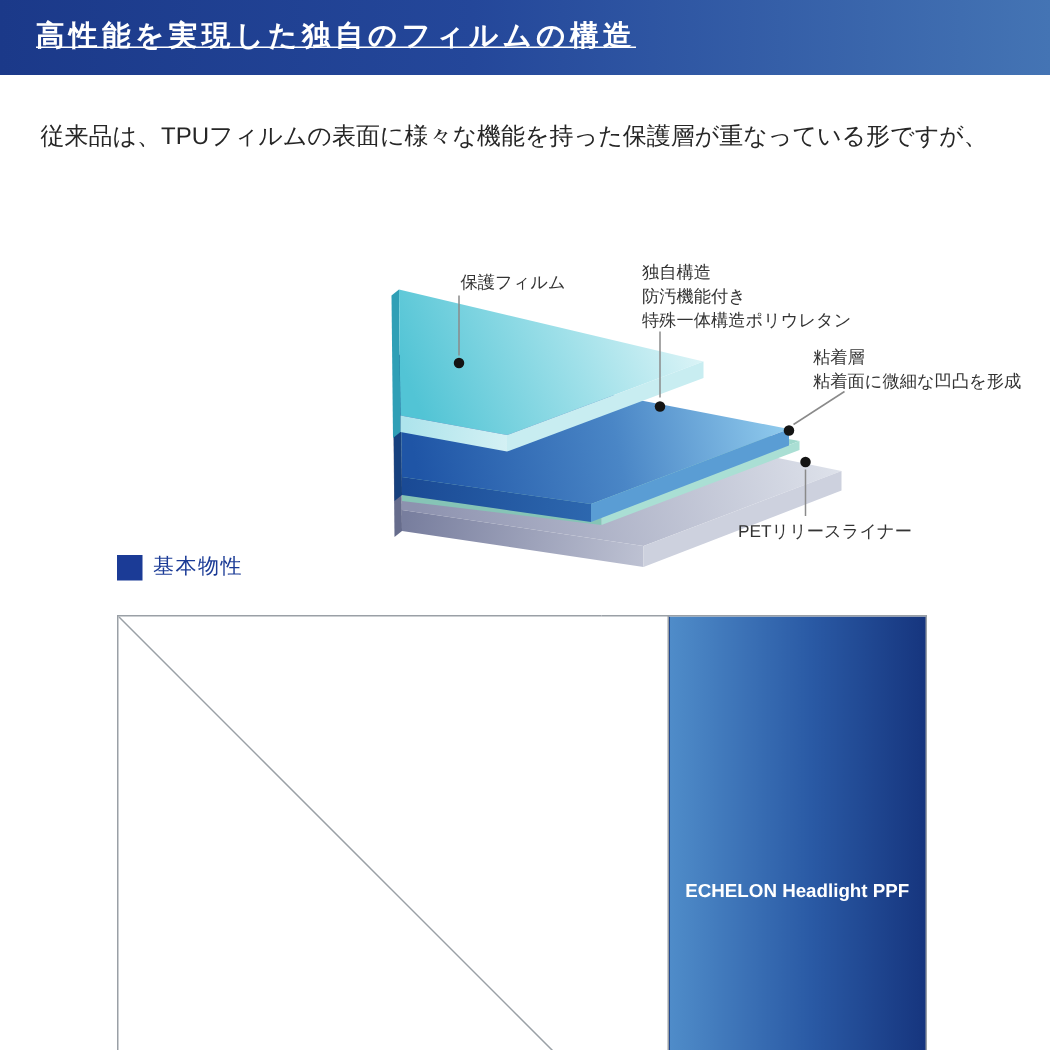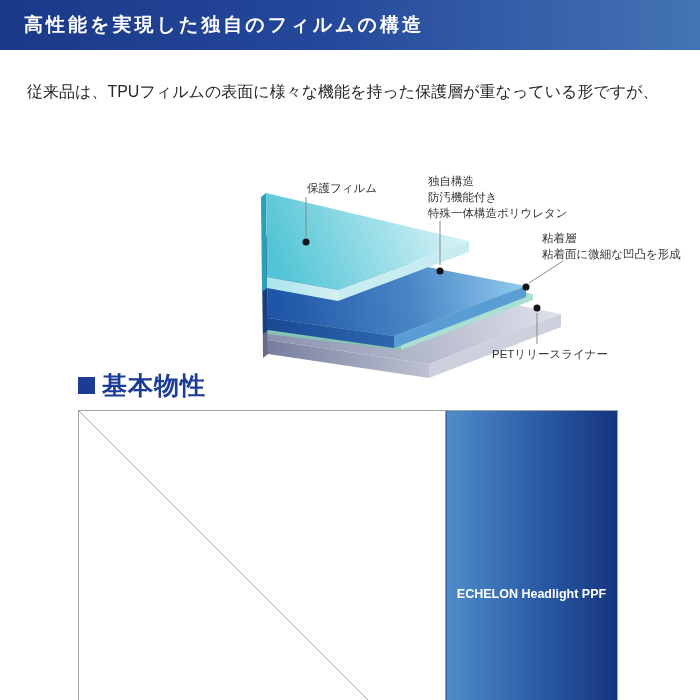--- a/index.html
+++ b/index.html
@@ -6,33 +6,33 @@
   .page{
     position:relative;width:700px;height:700px;background:#ffffff;overflow:hidden;
     font-family:"Liberation Sans","DejaVu Sans",sans-serif;color:#222;
   }
   
   .title-bar{
     position:absolute;left:0;top:7;width:700px;height:50px;box-sizing:border-box;
     background:linear-gradient(90deg,#1b3989 0%,#24479a 45%,#4474b4 100%);
     color:#fff;line-height:50px;padding-left:24px;
     font-family:"Liberation Serif","DejaVu Serif",serif;
-    font-size:19px;font-weight:600;letter-spacing:3px;white-space:nowrap;
+    font-size:19px;font-weight:600;letter-spacing:3px;white-space:nowrap;text-decoration:underline;
   }
   
   .intro{position:absolute;left:6px;top:77px;width:690px;font-size:16px;line-height:30px;color:#262626;margin-left:21px;}
   
   .diagram{position:absolute;left:0;top:172px;}
   .diagram text{font-size:11.5px;fill:#333;font-family:"Liberation Sans","DejaVu Sans",sans-serif;}
   .leader{stroke:#8a8a8a;stroke-width:1;fill:none;}
   .dot{fill:#141414;}
   
   .section-head{position:absolute;left:78px;top:369px;display:flex;align-items:center;gap:7px;}
   .section-head .sq{width:17px;height:17px;background:#1b3b96;}
-  .section-head .txt{font-size:25px;font-weight:bold;color:#1b3b96;letter-spacing:1px;}
+  .section-head .txt{font-size:14px;font-weight:normal;color:#1b3b96;letter-spacing:1px;}
   
   .spec-table{
     position:absolute;left:78px;top:410px;width:539px;border-collapse:collapse;
     font-size:12px;color:#333;table-layout:fixed;
   }
   .spec-table td,.spec-table th{border:1px solid #9aa0a6;box-sizing:border-box;background:#fff;}
   .spec-table tr{height:25px;}
   .spec-table tr.hrow{height:31px;}
   .spec-table th.product{
     background:linear-gradient(90deg,#4f8cc9 0%,#2a5aa5 55%,#16357e 100%);

